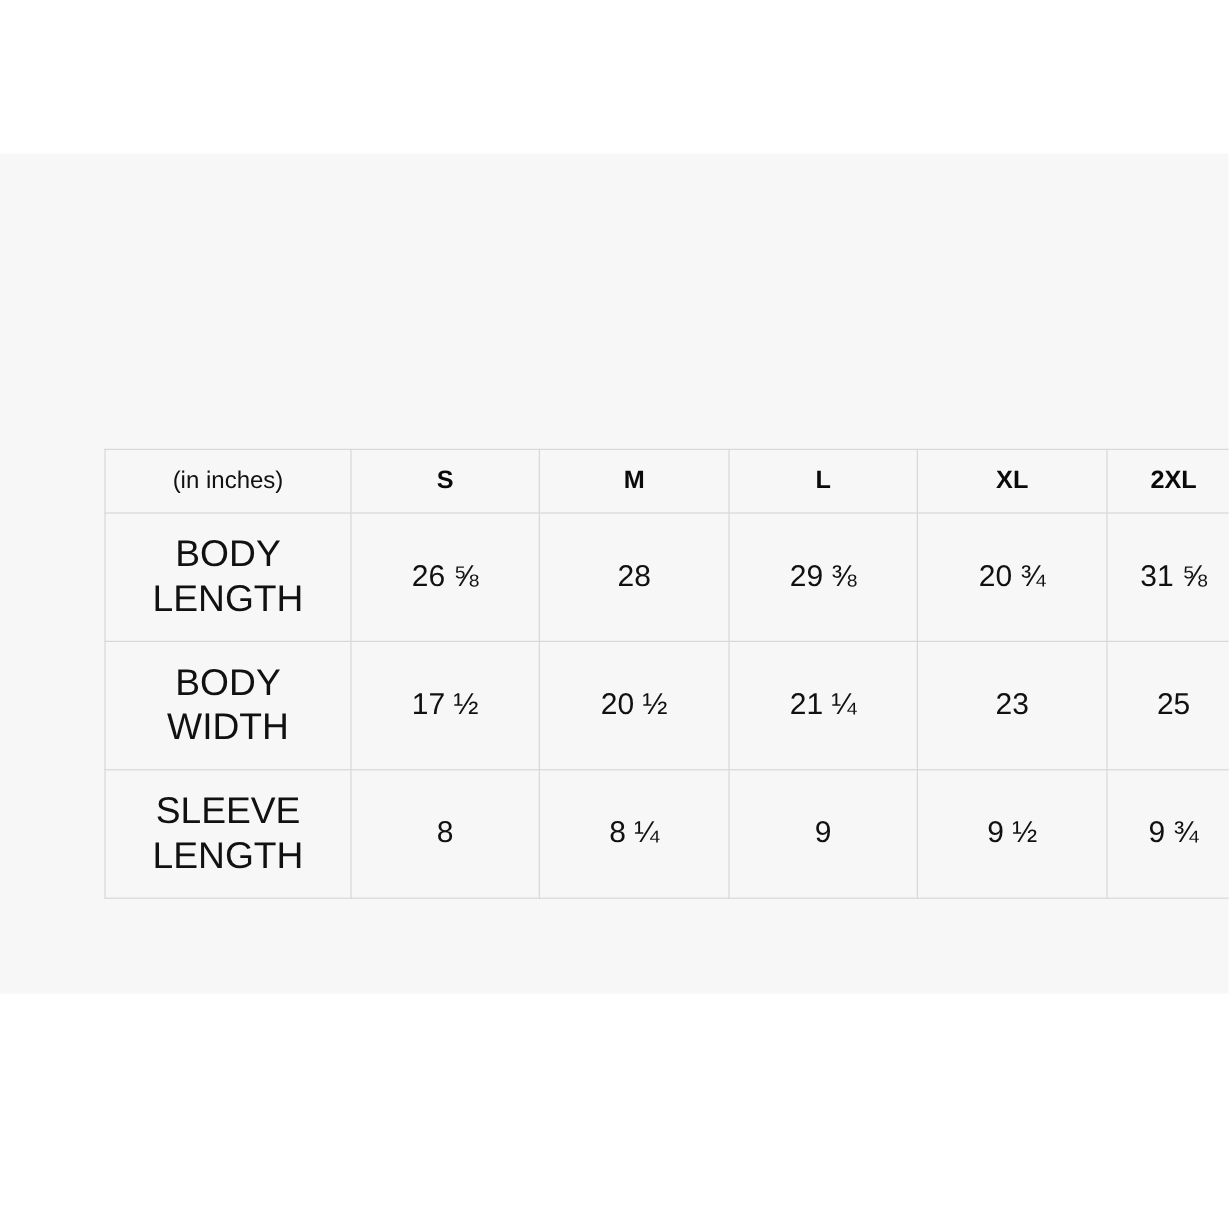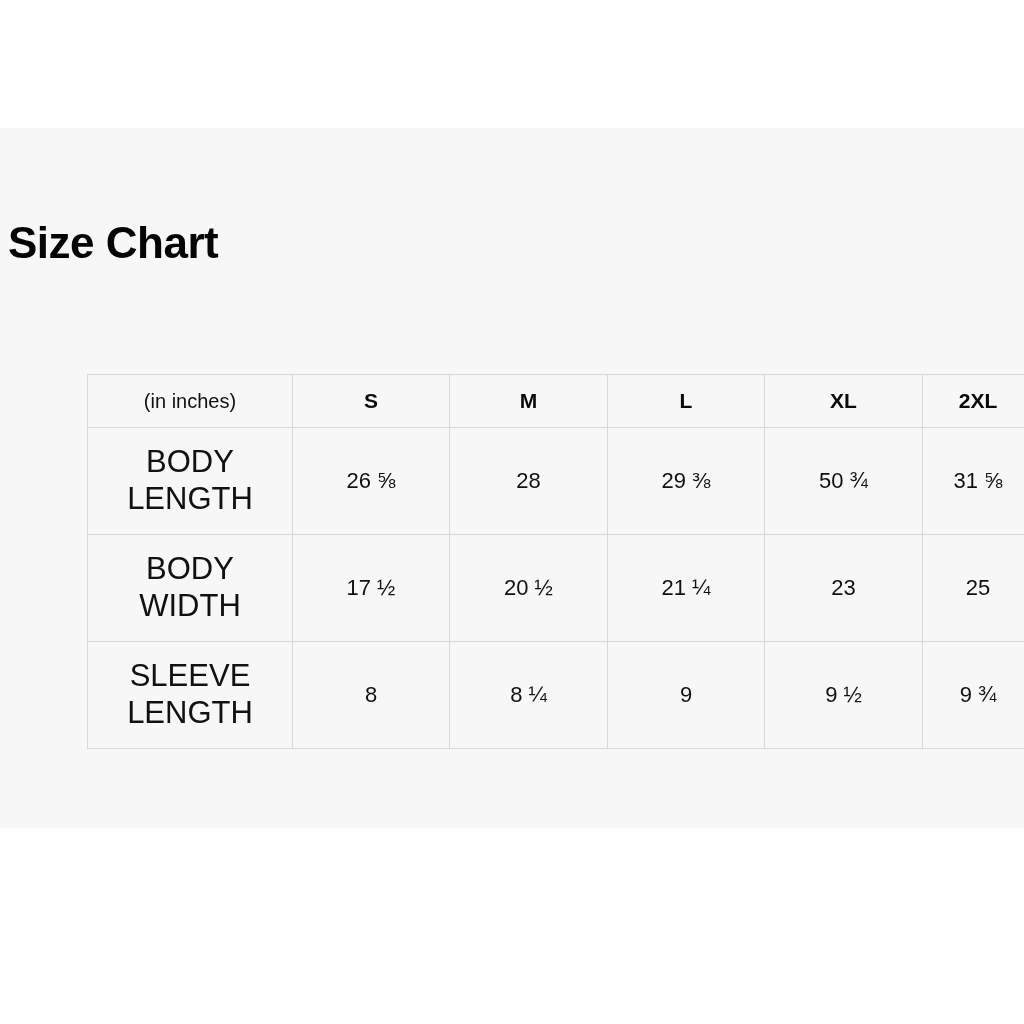--- a/index.html
+++ b/index.html
@@ -72,21 +72,21 @@
   }
 
   table.size-chart thead th.first-col {
     font-size: 20px;
     font-weight: normal;
     color: #111111;
   }
 
   table.size-chart tbody td {
     height: 106px;
-    font-size: 22px;
+    font-size: 25px;
     line-height: 1.18;
   }
 
   table.size-chart tbody td.row-label {
     font-size: 31px;
     line-height: 1.18;
     padding: 0 10px;
   }
 
   .col-0 { width: 205px; }
@@ -98,21 +98,20 @@
 
   .label-line { display: block; }
 </style>
 </head>
 <body>
 
 <div class="page">
 
   <div class="panel"></div>
 
-  <div class="title">Size Chart</div>
 
   <div class="table-wrap">
     <table class="size-chart">
       <colgroup>
         <col class="col-0">
         <col class="col-1">
         <col class="col-2">
         <col class="col-3">
         <col class="col-4">
         <col class="col-5">
@@ -129,21 +128,21 @@
       </thead>
       <tbody>
         <tr>
           <td class="row-label">
             <span class="label-line">BODY</span>
             <span class="label-line">LENGTH</span>
           </td>
           <td>26 ⅝</td>
           <td>28</td>
           <td>29 ⅜</td>
-          <td>50 ¾</td>
+          <td>20 ¾</td>
           <td>31 ⅝</td>
         </tr>
         <tr>
           <td class="row-label">
             <span class="label-line">BODY</span>
             <span class="label-line">WIDTH</span>
           </td>
           <td>17 ½</td>
           <td>20 ½</td>
           <td>21 ¼</td>

